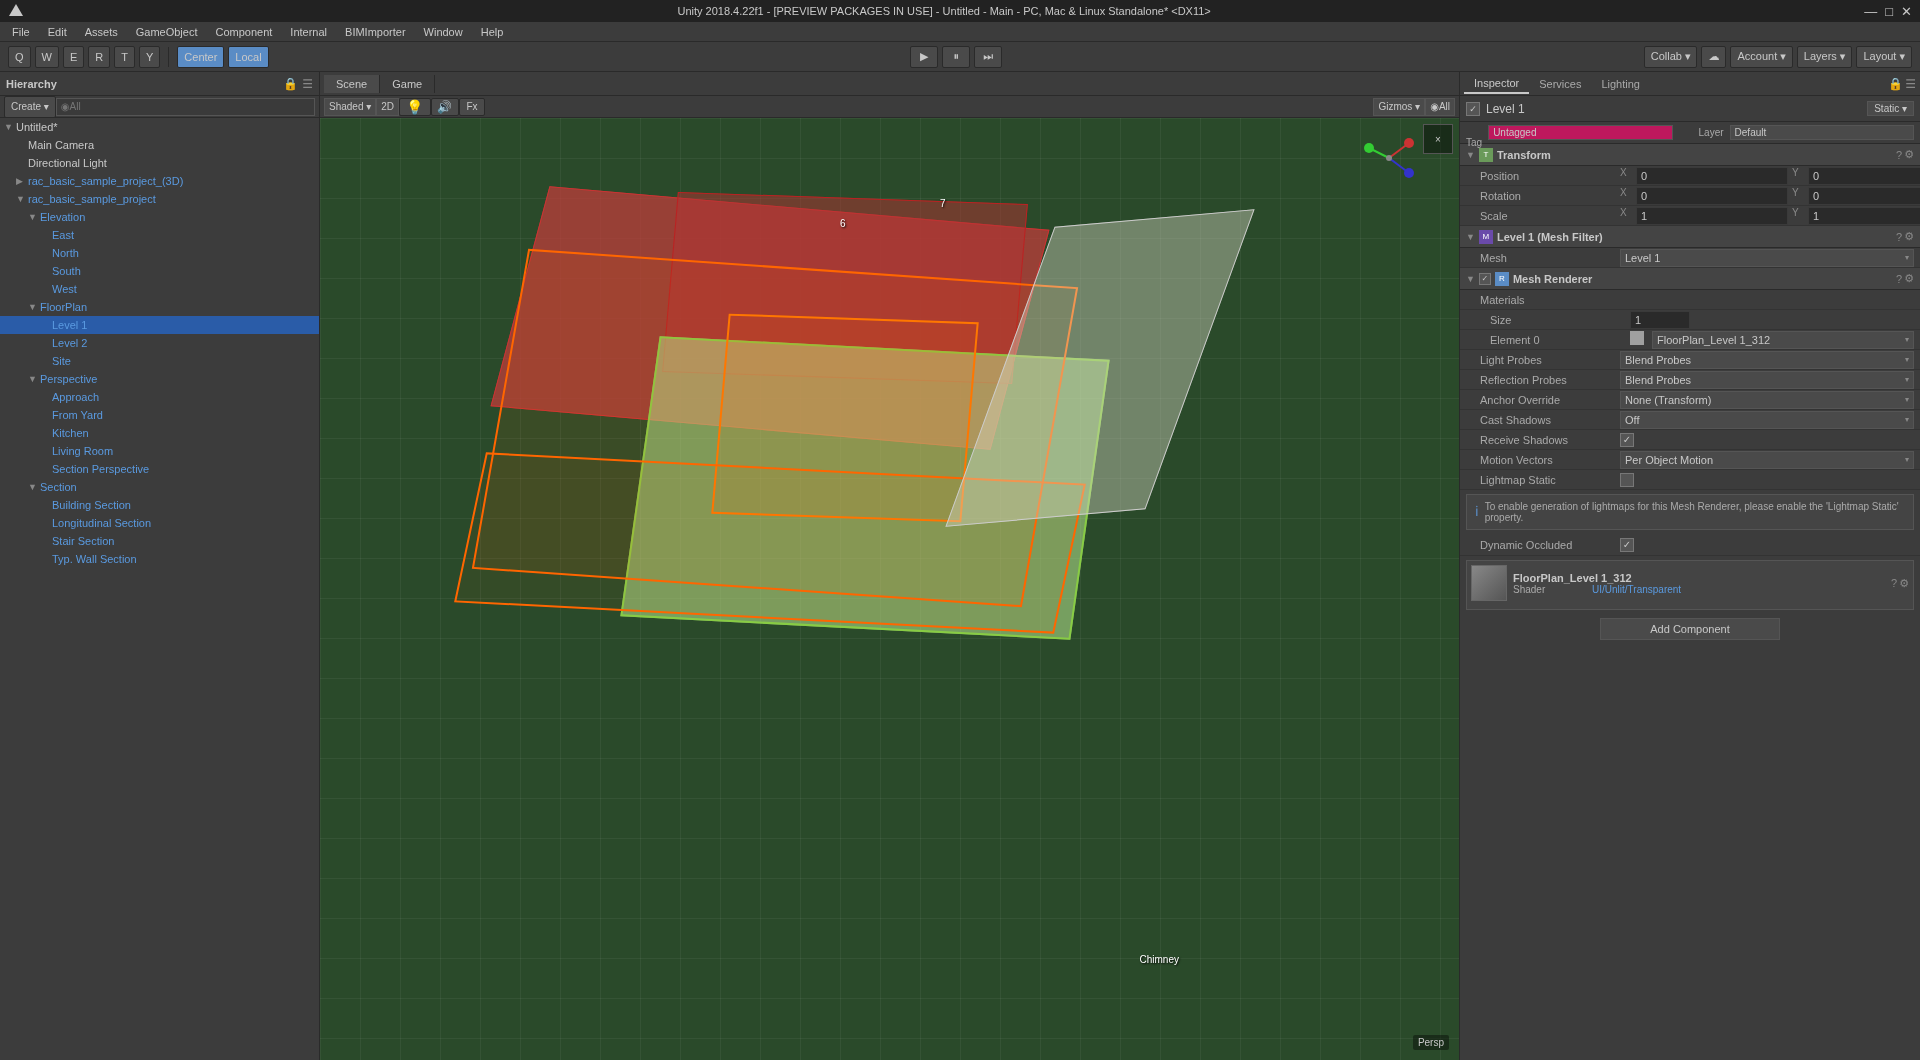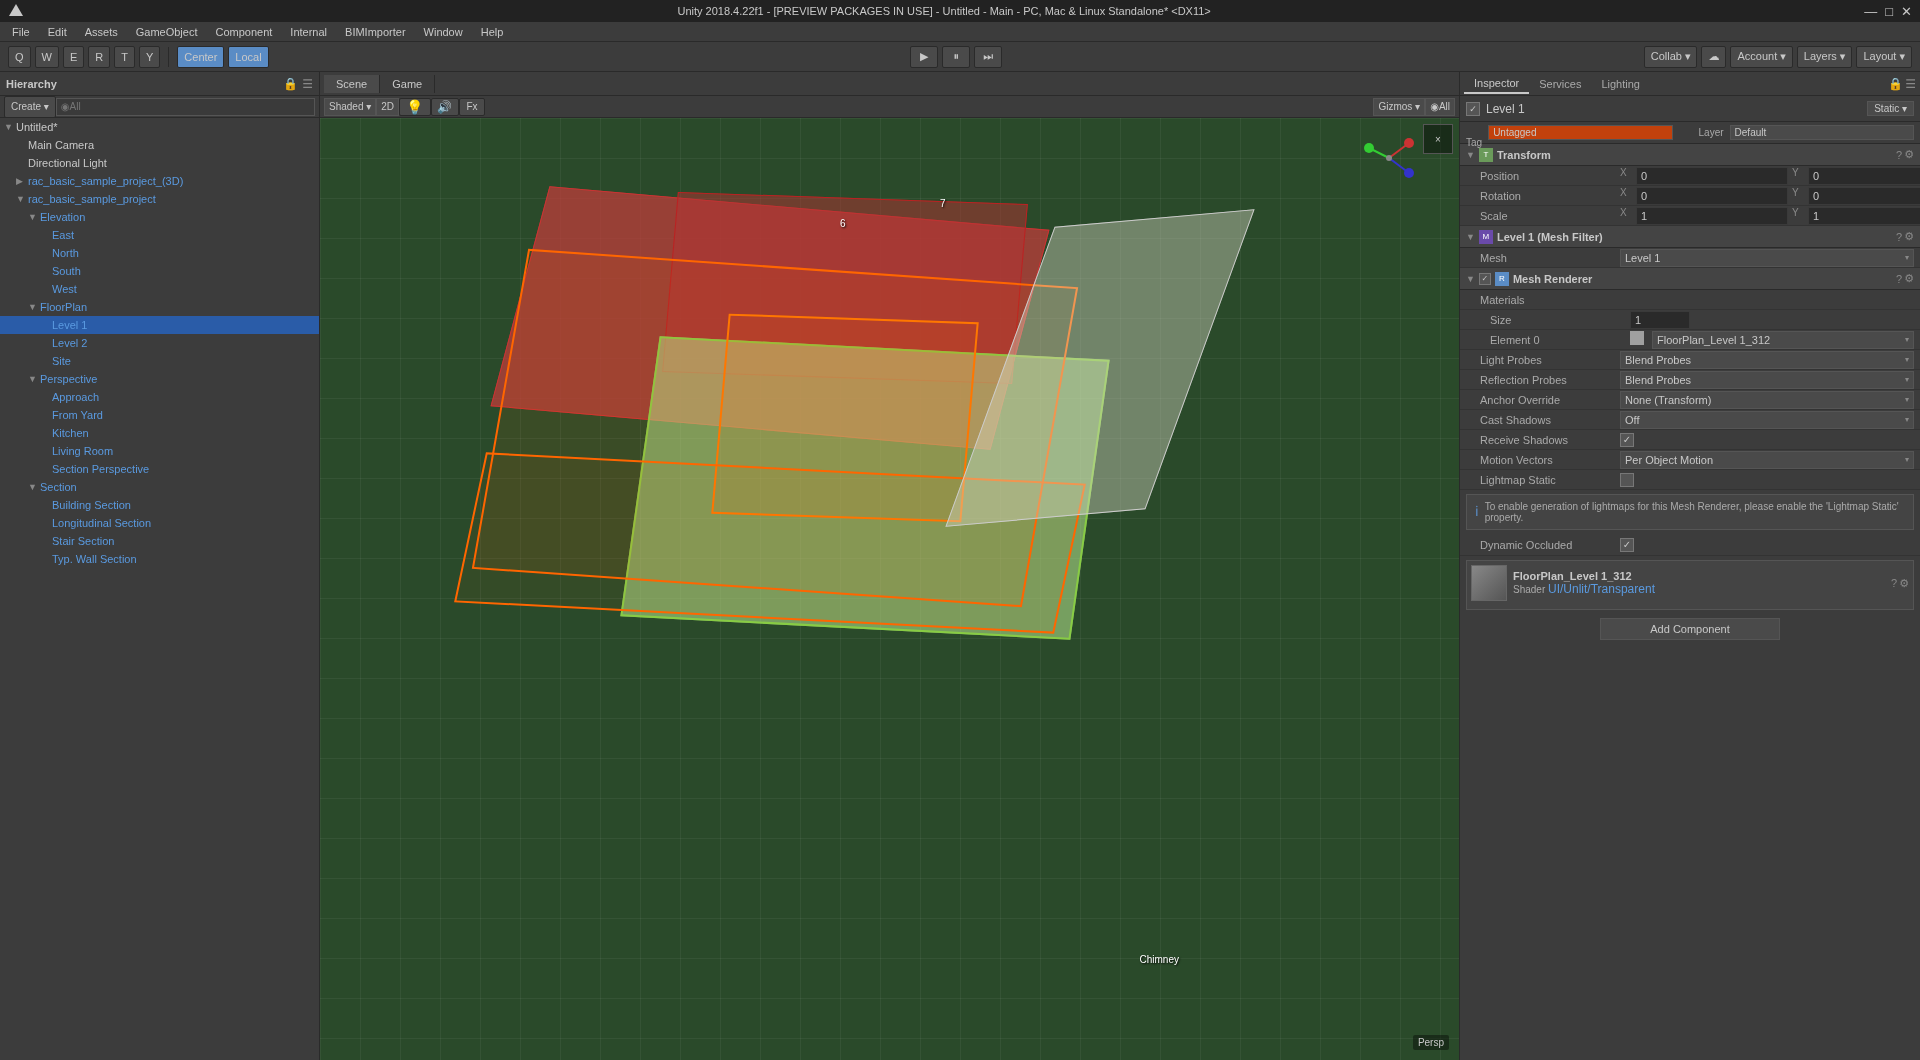--- a/index.html
+++ b/index.html
@@ -306,21 +306,21 @@
     .tag-layer-row {
       display: flex;
       align-items: center;
       padding: 2px 6px;
       gap: 6px;
       height: 22px;
       border-bottom: 1px solid #2a2a2a;
     }
     .tag-label { font-size: 10px; color: #aaa; margin-top: 19px; }
     .tag-value {
-      background: #c2410c;
+      background: #be185d;
       border: 1px solid #555;
       color: #c8c8c8;
       font-size: 10px;
       padding: 1px 4px;
       cursor: pointer;
       flex: 1;
     }
     .layer-label { font-size: 10px; color: #aaa; margin-left: 20px; }
     .layer-value {
       background: #4a4a4a;
@@ -1004,21 +1004,21 @@
         <div class="prop-checkbox checked"></div>
       </div>
 
       <div class="material-section">
         <div class="material-header">
           <div class="mat-preview"></div>
           <div class="mat-info">
             <div class="mat-name">FloorPlan_Level 1_312</div>
             <div class="mat-shader">
               <span style="color:#aaa;font-size:10px;">Shader </span>
-              <span style="color:#5a9ae0;font-size:12px;">UI/Unlit/Transparent</span>
+              <span style="color:#5a9ae0;font-size:10px;margin-left:44px;">UI/Unlit/Transparent</span>
             </div>
           </div>
           <div class="component-btns">
             <button class="component-btn-small">?</button>
             <button class="component-btn-small">⚙</button>
           </div>
         </div>
       </div>
 
       <button class="add-component-btn">Add Component</button>

